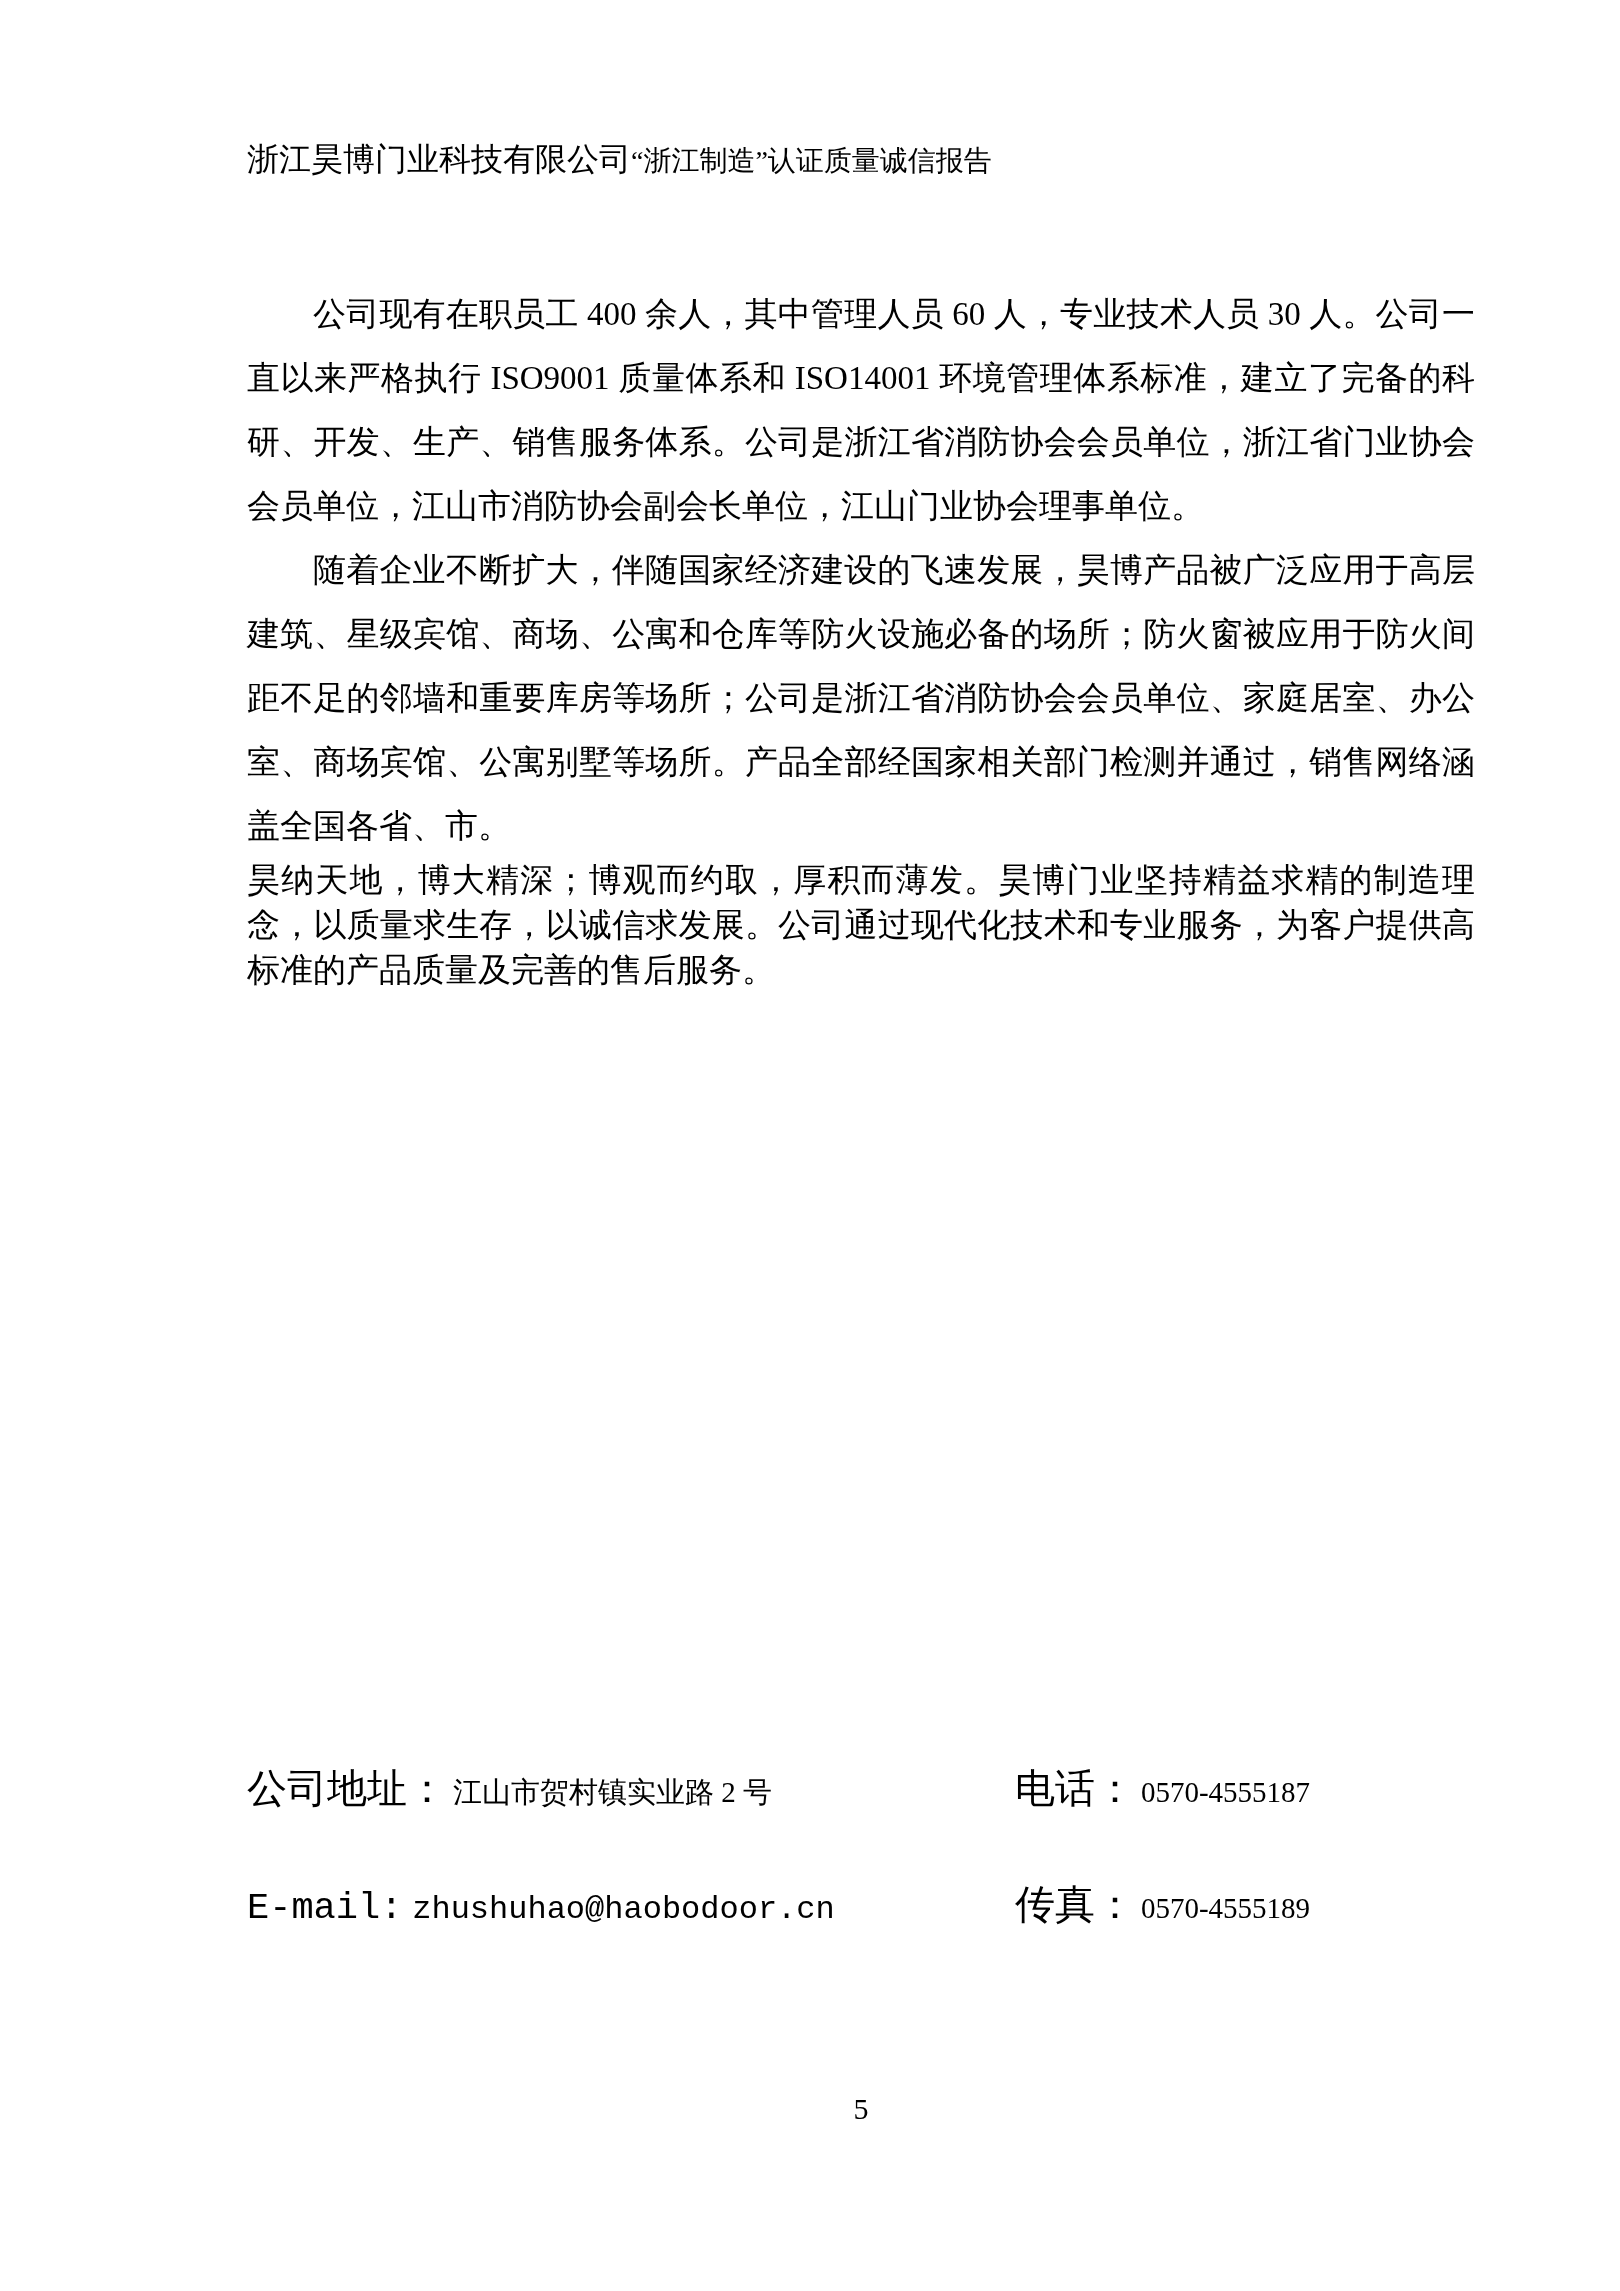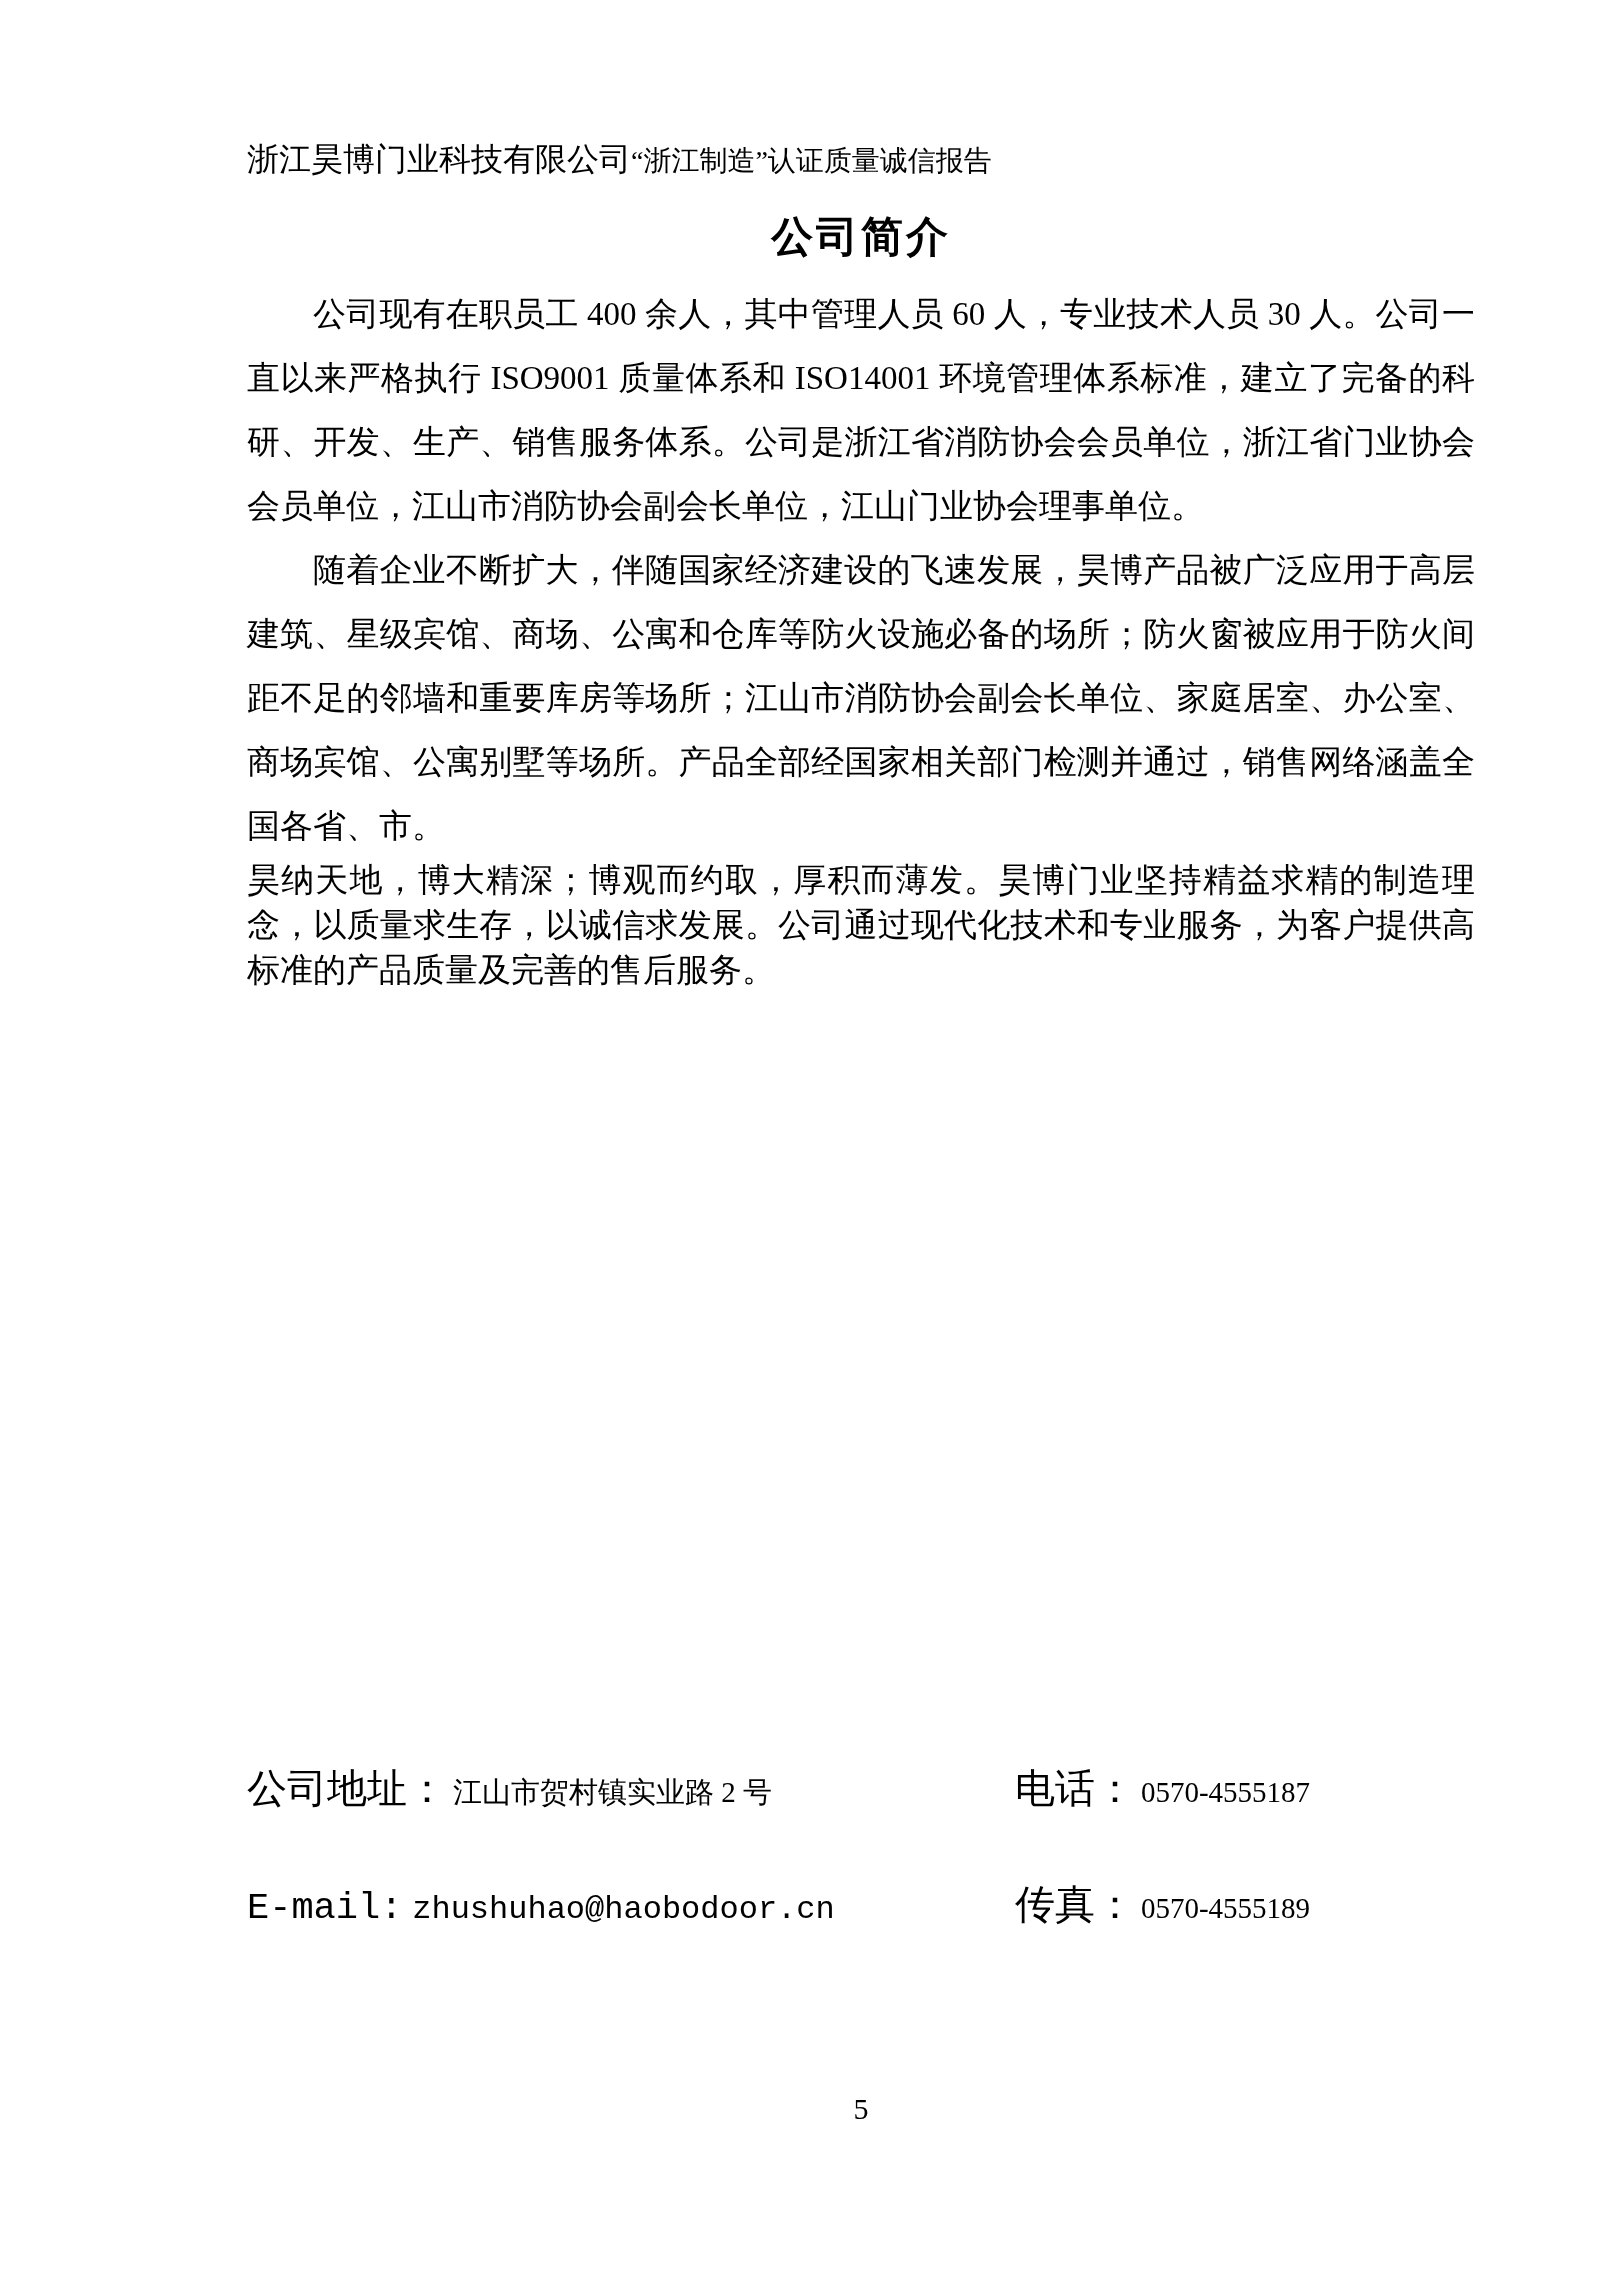--- a/index.html
+++ b/index.html
@@ -97,25 +97,24 @@
 </head>
 <body>
 
 <div class="page">
 
   <div class="header">
     <span class="header-left">浙江昊博门业科技有限公司</span>
     <span class="header-right">“浙江制造”认证质量诚信报告</span>
   </div>
 
-  <h1 class="doc-title">公司简介</h1>
 
   <div class="doc-body">
     <p class="par">公司现有在职员工 400 余人，其中管理人员 60 人，专业技术人员 30 人。公司一直以来严格执行 ISO9001 质量体系和 ISO14001 环境管理体系标准，建立了完备的科研、开发、生产、销售服务体系。公司是浙江省消防协会会员单位，浙江省门业协会会员单位，江山市消防协会副会长单位，江山门业协会理事单位。</p>
-    <p class="par">随着企业不断扩大，伴随国家经济建设的飞速发展，昊博产品被广泛应用于高层建筑、星级宾馆、商场、公寓和仓库等防火设施必备的场所；防火窗被应用于防火间距不足的邻墙和重要库房等场所；江山市消防协会副会长单位、家庭居室、办公室、商场宾馆、公寓别墅等场所。产品全部经国家相关部门检测并通过，销售网络涵盖全国各省、市。</p>
+    <p class="par">随着企业不断扩大，伴随国家经济建设的飞速发展，昊博产品被广泛应用于高层建筑、星级宾馆、商场、公寓和仓库等防火设施必备的场所；防火窗被应用于防火间距不足的邻墙和重要库房等场所；公司是浙江省消防协会会员单位、家庭居室、办公室、商场宾馆、公寓别墅等场所。产品全部经国家相关部门检测并通过，销售网络涵盖全国各省、市。</p>
     <p class="par tight">昊纳天地，博大精深；博观而约取，厚积而薄发。昊博门业坚持精益求精的制造理念，以质量求生存，以诚信求发展。公司通过现代化技术和专业服务，为客户提供高标准的产品质量及完善的售后服务。</p>
   </div>
 
   <div class="contact">
     <div class="contact-row">
       <div class="contact-cell">
         <span class="label-lg">公司地址：</span><span class="value-sm">江山市贺村镇实业路 2 号</span>
       </div>
       <div class="contact-cell">
         <span class="label-lg">电话：</span><span class="value-sm">0570-4555187</span>

